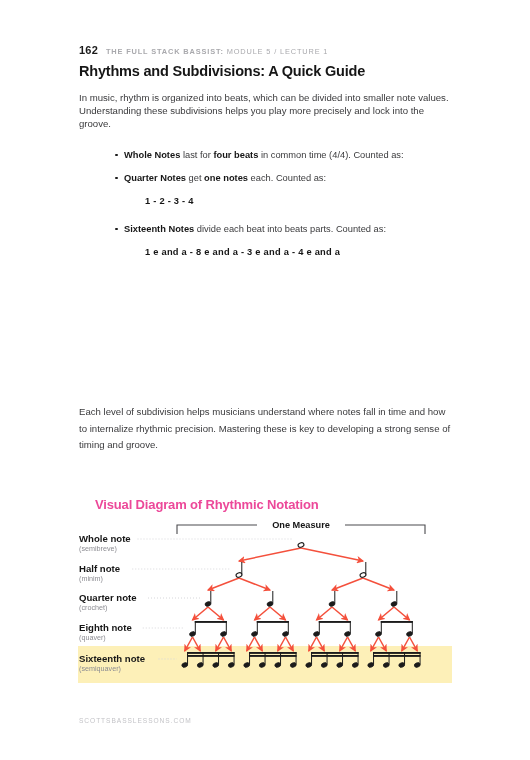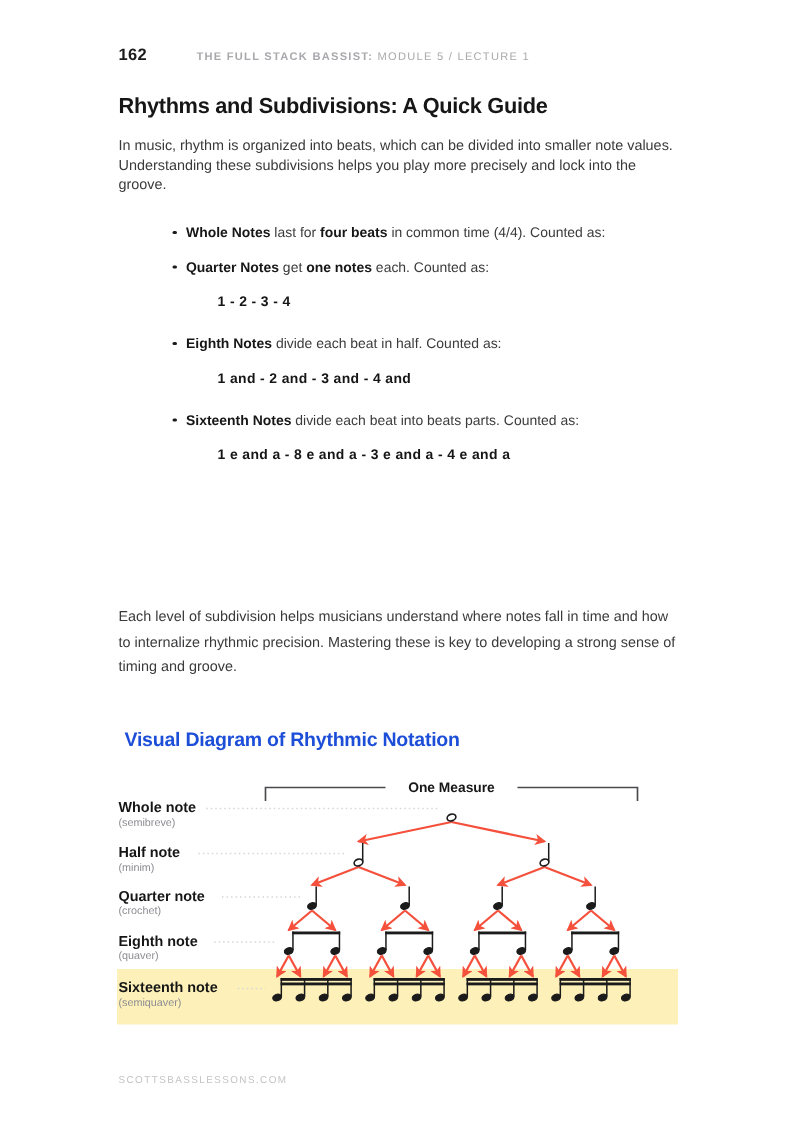--- a/index.html
+++ b/index.html
@@ -19,24 +19,24 @@
     position: relative;
     width: 530px;
     height: 760px;
     box-sizing: border-box;
   }
 
   
   .runhead {
     position: absolute;
     left: 79px;
-    top: 31px;
+    top: 44px;
     display: flex;
     align-items: baseline;
-    gap: 33px;
+    gap: 8px;
     white-space: nowrap;
   }
   .runhead .folio {
     font-size: 11px;
     font-weight: 700;
     color: #1b1b1b;
     letter-spacing: 0.2px;
   }
   .runhead .crumb {
     font-size: 7.4px;
@@ -113,25 +113,25 @@
     margin: 0;
     font-size: 9.6px;
     line-height: 16.5px;
     color: #3a3a3c;
   }
 
   h2.subtitle {
     position: absolute;
     left: 79px;
     top: 481px;
-    margin: 4px;
+    margin: 16px;
     font-size: 13px;
     font-weight: 700;
     letter-spacing: -0.15px;
-    color: #1d4ed8;
+    color: #ec4899;
   }
 
   
   .diagram {
     position: absolute;
     left: 0px;
     top: 512px;
     width: 530px;
     height: 190px;
   }
@@ -169,26 +169,20 @@
     </div>
 
 
     <div class="item">
       <div class="bullet-row">
         <span class="dot"></span><b>Quarter Notes</b><span> get </span><b>one notes</b><span> each. Counted as:</span>
       </div>
       <div class="count-row"><span class="cnt">1 - 2 - 3 - 4</span><span></span></div>
     </div>
 
-    <div class="item">
-      <div class="bullet-row">
-        <span class="dot"></span><b>Eighth Notes</b><span> divide each beat in half. Counted as:</span><b></b><span></span>
-      </div>
-      <div class="count-row"><span class="cnt">1 and - 2 and - 3 and - 4 and</span><span></span></div>
-    </div>
 
     <div class="item">
       <div class="bullet-row">
         <span class="dot"></span><b>Sixteenth Notes</b><span> divide each beat into beats parts. Counted as:</span><b></b><span></span>
       </div>
       <div class="count-row"><span class="cnt">1 e and a - 8 e and a - 3 e and a - 4 e and a</span><span></span></div>
     </div>
   </div>
 
   <p class="outro">Each level of subdivision helps musicians understand where notes fall in time and how to internalize rhythmic precision. Mastering these is key to developing a strong sense of timing and groove.</p>

